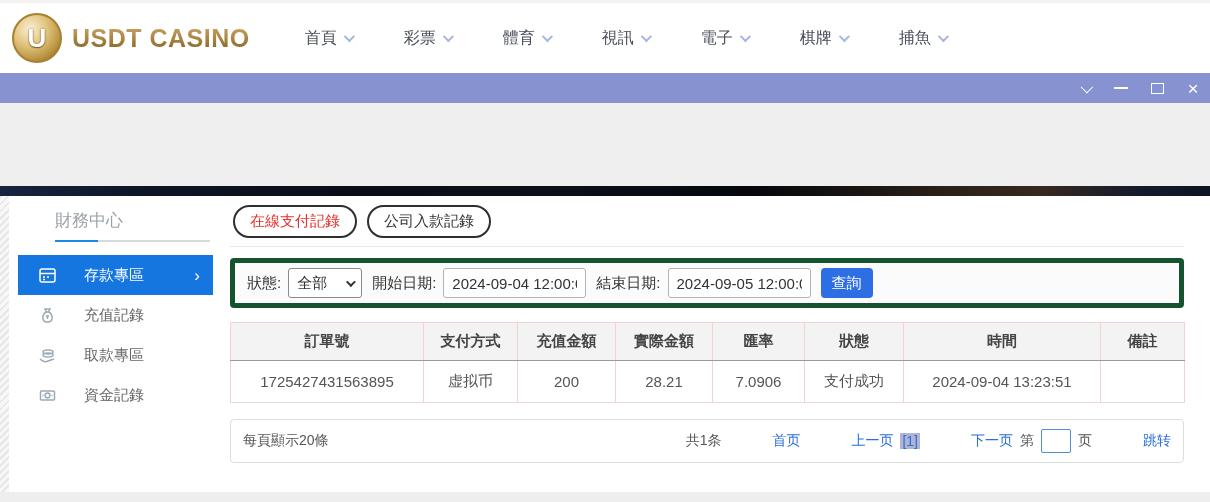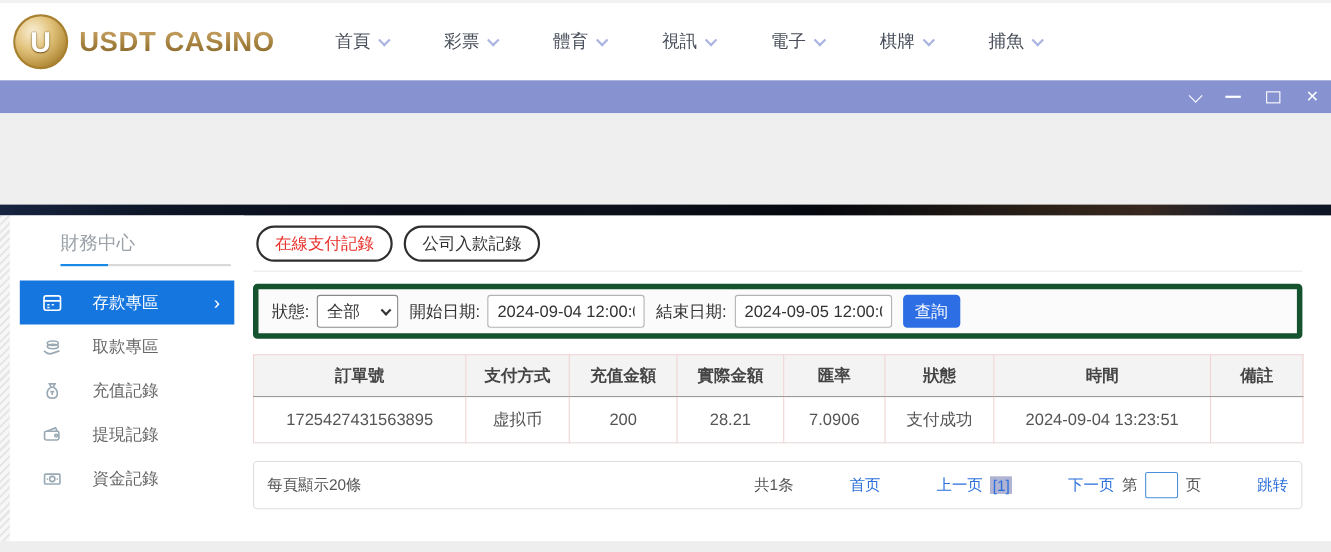--- a/index.html
+++ b/index.html
@@ -202,50 +202,40 @@
             <line x1="5" y1="13.5" x2="7" y2="13.5"></line>
           </svg>
       </span>
       <span class="sb-label">存款專區</span>
       <span class="sb-arrow">›</span>
     </div>
 
     <div class="sb-item">
       <span class="sb-icon">
         <svg width="19" height="19" viewBox="0 0 19 19">
-            <ellipse cx="10" cy="6" rx="5" ry="2"></ellipse>
-            <ellipse cx="10" cy="9" rx="5" ry="2"></ellipse>
-            <path d="M2 13 q4 4 8 2 l6 -2"></path>
-          </svg>
-      </span>
-      <span class="sb-label">取款專區</span>
-    </div>
-
-    <div class="sb-item">
-      <span class="sb-icon">
-        <svg width="19" height="19" viewBox="0 0 19 19">
             <path d="M7 3 h5 l-1.5 3 h-2 z"></path>
             <path d="M8.5 6 C4 8 3 16 9.5 16 C16 16 15 8 10.5 6"></path>
             <line x1="7.8" y1="10" x2="11.2" y2="10"></line>
             <line x1="9.5" y1="10" x2="9.5" y2="13"></line>
           </svg>
       </span>
       <span class="sb-label">充值記錄</span>
     </div>
 
     <div class="sb-item">
       <span class="sb-icon">
         <svg width="19" height="19" viewBox="0 0 19 19">
-            <rect x="2.5" y="6" width="13" height="8" rx="1.5"></rect>
-            <path d="M4.5 6 l8 -3 1.5 3"></path>
-            <circle cx="13" cy="10" r="1.2"></circle>
+            <ellipse cx="10" cy="6" rx="5" ry="2"></ellipse>
+            <ellipse cx="10" cy="9" rx="5" ry="2"></ellipse>
+            <path d="M2 13 q4 4 8 2 l6 -2"></path>
           </svg>
       </span>
-      <span class="sb-label">提現記錄</span>
-    </div>
+      <span class="sb-label">取款專區</span>
+    </div>
+
 
     <div class="sb-item">
       <span class="sb-icon">
         <svg width="19" height="19" viewBox="0 0 19 19">
             <rect x="2.5" y="5" width="14" height="9" rx="1"></rect>
             <circle cx="9.5" cy="9.5" r="2.4"></circle>
             <line x1="4.5" y1="9.5" x2="5.5" y2="9.5"></line>
             <line x1="13.5" y1="9.5" x2="14.5" y2="9.5"></line>
           </svg>
       </span>

